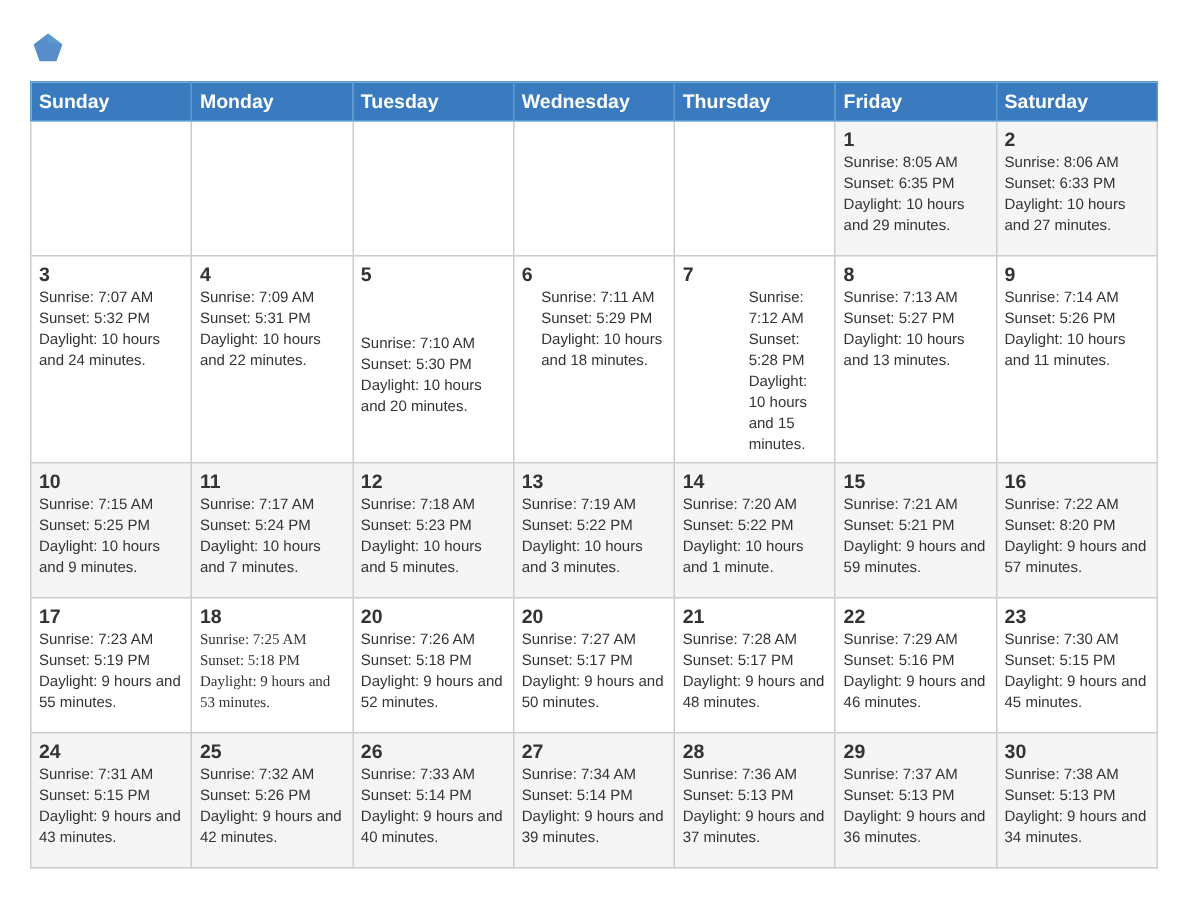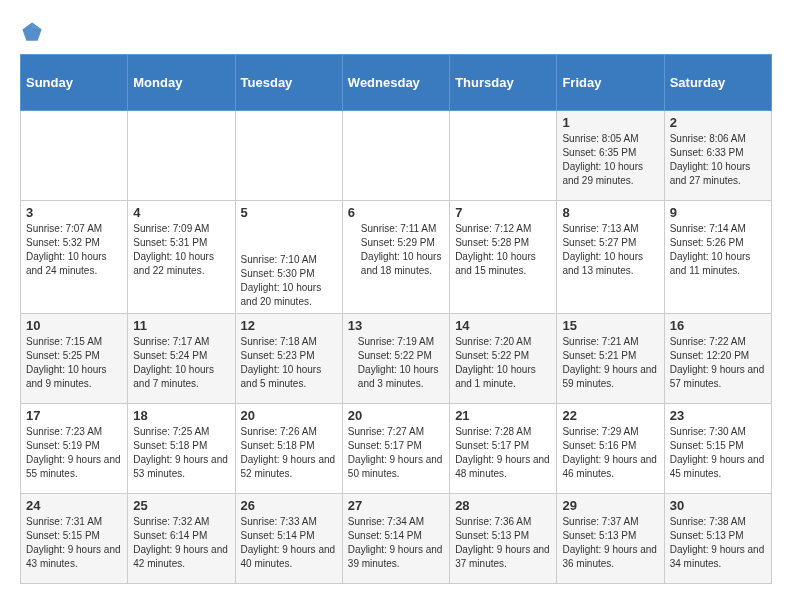--- a/index.html
+++ b/index.html
@@ -48,21 +48,21 @@
     }
     table {
       width: 100%;
       border-collapse: collapse;
       table-layout: fixed;
     }
     thead tr th {
       background-color: #3a7abf;
       color: white;
       text-align: left;
-      padding: 20px 5px;
+      padding: 5px 5px;
       font-size: 13px;
       font-weight: bold;
       border: 1px solid #5a9ad0;
     }
     tbody tr td {
       border: 1px solid #ccc;
       vertical-align: top;
       padding: 4px 5px;
       font-size: 10.5px;
       color: #333;
@@ -157,21 +157,21 @@
 Daylight: 10 hours and 20 minutes.</div>
         </td>
         <td>
           <div class="day-num">6</div>
           <div class="day-info" style="white-space: pre-line; margin-left: 13px;">Sunrise: 7:11 AM
 Sunset: 5:29 PM
 Daylight: 10 hours and 18 minutes.</div>
         </td>
         <td>
           <div class="day-num">7</div>
-          <div class="day-info" style="white-space: pre-line;">Sunrise: 7:12 AM
+          <div class="day-info" style="white-space: pre-line; margin-left: 44px;">Sunrise: 7:12 AM
 Sunset: 5:28 PM
 Daylight: 10 hours and 15 minutes.</div>
         </td>
         <td>
           <div class="day-num">8</div>
           <div class="day-info" style="white-space: pre-line;">Sunrise: 7:13 AM
 Sunset: 5:27 PM
 Daylight: 10 hours and 13 minutes.</div>
         </td>
         <td>
@@ -195,53 +195,53 @@
 Daylight: 10 hours and 7 minutes.</div>
         </td>
         <td>
           <div class="day-num">12</div>
           <div class="day-info" style="white-space: pre-line;">Sunrise: 7:18 AM
 Sunset: 5:23 PM
 Daylight: 10 hours and 5 minutes.</div>
         </td>
         <td>
           <div class="day-num">13</div>
-          <div class="day-info" style="white-space: pre-line; margin-left: 10px;">Sunrise: 7:19 AM
+          <div class="day-info" style="white-space: pre-line;">Sunrise: 7:19 AM
 Sunset: 5:22 PM
 Daylight: 10 hours and 3 minutes.</div>
         </td>
         <td>
           <div class="day-num">14</div>
           <div class="day-info" style="white-space: pre-line;">Sunrise: 7:20 AM
 Sunset: 5:22 PM
 Daylight: 10 hours and 1 minute.</div>
         </td>
         <td>
           <div class="day-num">15</div>
           <div class="day-info" style="white-space: pre-line;">Sunrise: 7:21 AM
 Sunset: 5:21 PM
 Daylight: 9 hours and 59 minutes.</div>
         </td>
         <td>
           <div class="day-num">16</div>
           <div class="day-info" style="white-space: pre-line;">Sunrise: 7:22 AM
-Sunset: 12:20 PM
+Sunset: 8:20 PM
 Daylight: 9 hours and 57 minutes.</div>
         </td>
       </tr>
       <tr>
         <td>
           <div class="day-num">17</div>
           <div class="day-info" style="white-space: pre-line;">Sunrise: 7:23 AM
 Sunset: 5:19 PM
 Daylight: 9 hours and 55 minutes.</div>
         </td>
         <td>
           <div class="day-num">18</div>
-          <div class="day-info" style="white-space: pre-line;">Sunrise: 7:25 AM
+          <div class="day-info" style="white-space: pre-line; font-family: Liberation Serif, serif;">Sunrise: 7:25 AM
 Sunset: 5:18 PM
 Daylight: 9 hours and 53 minutes.</div>
         </td>
         <td>
           <div class="day-num">20</div>
           <div class="day-info" style="white-space: pre-line;">Sunrise: 7:26 AM
 Sunset: 5:18 PM
 Daylight: 9 hours and 52 minutes.</div>
         </td>
         <td>
@@ -272,21 +272,21 @@
       <tr>
         <td>
           <div class="day-num">24</div>
           <div class="day-info" style="white-space: pre-line;">Sunrise: 7:31 AM
 Sunset: 5:15 PM
 Daylight: 9 hours and 43 minutes.</div>
         </td>
         <td>
           <div class="day-num">25</div>
           <div class="day-info" style="white-space: pre-line;">Sunrise: 7:32 AM
-Sunset: 6:14 PM
+Sunset: 5:26 PM
 Daylight: 9 hours and 42 minutes.</div>
         </td>
         <td>
           <div class="day-num">26</div>
           <div class="day-info" style="white-space: pre-line;">Sunrise: 7:33 AM
 Sunset: 5:14 PM
 Daylight: 9 hours and 40 minutes.</div>
         </td>
         <td>
           <div class="day-num">27</div>

